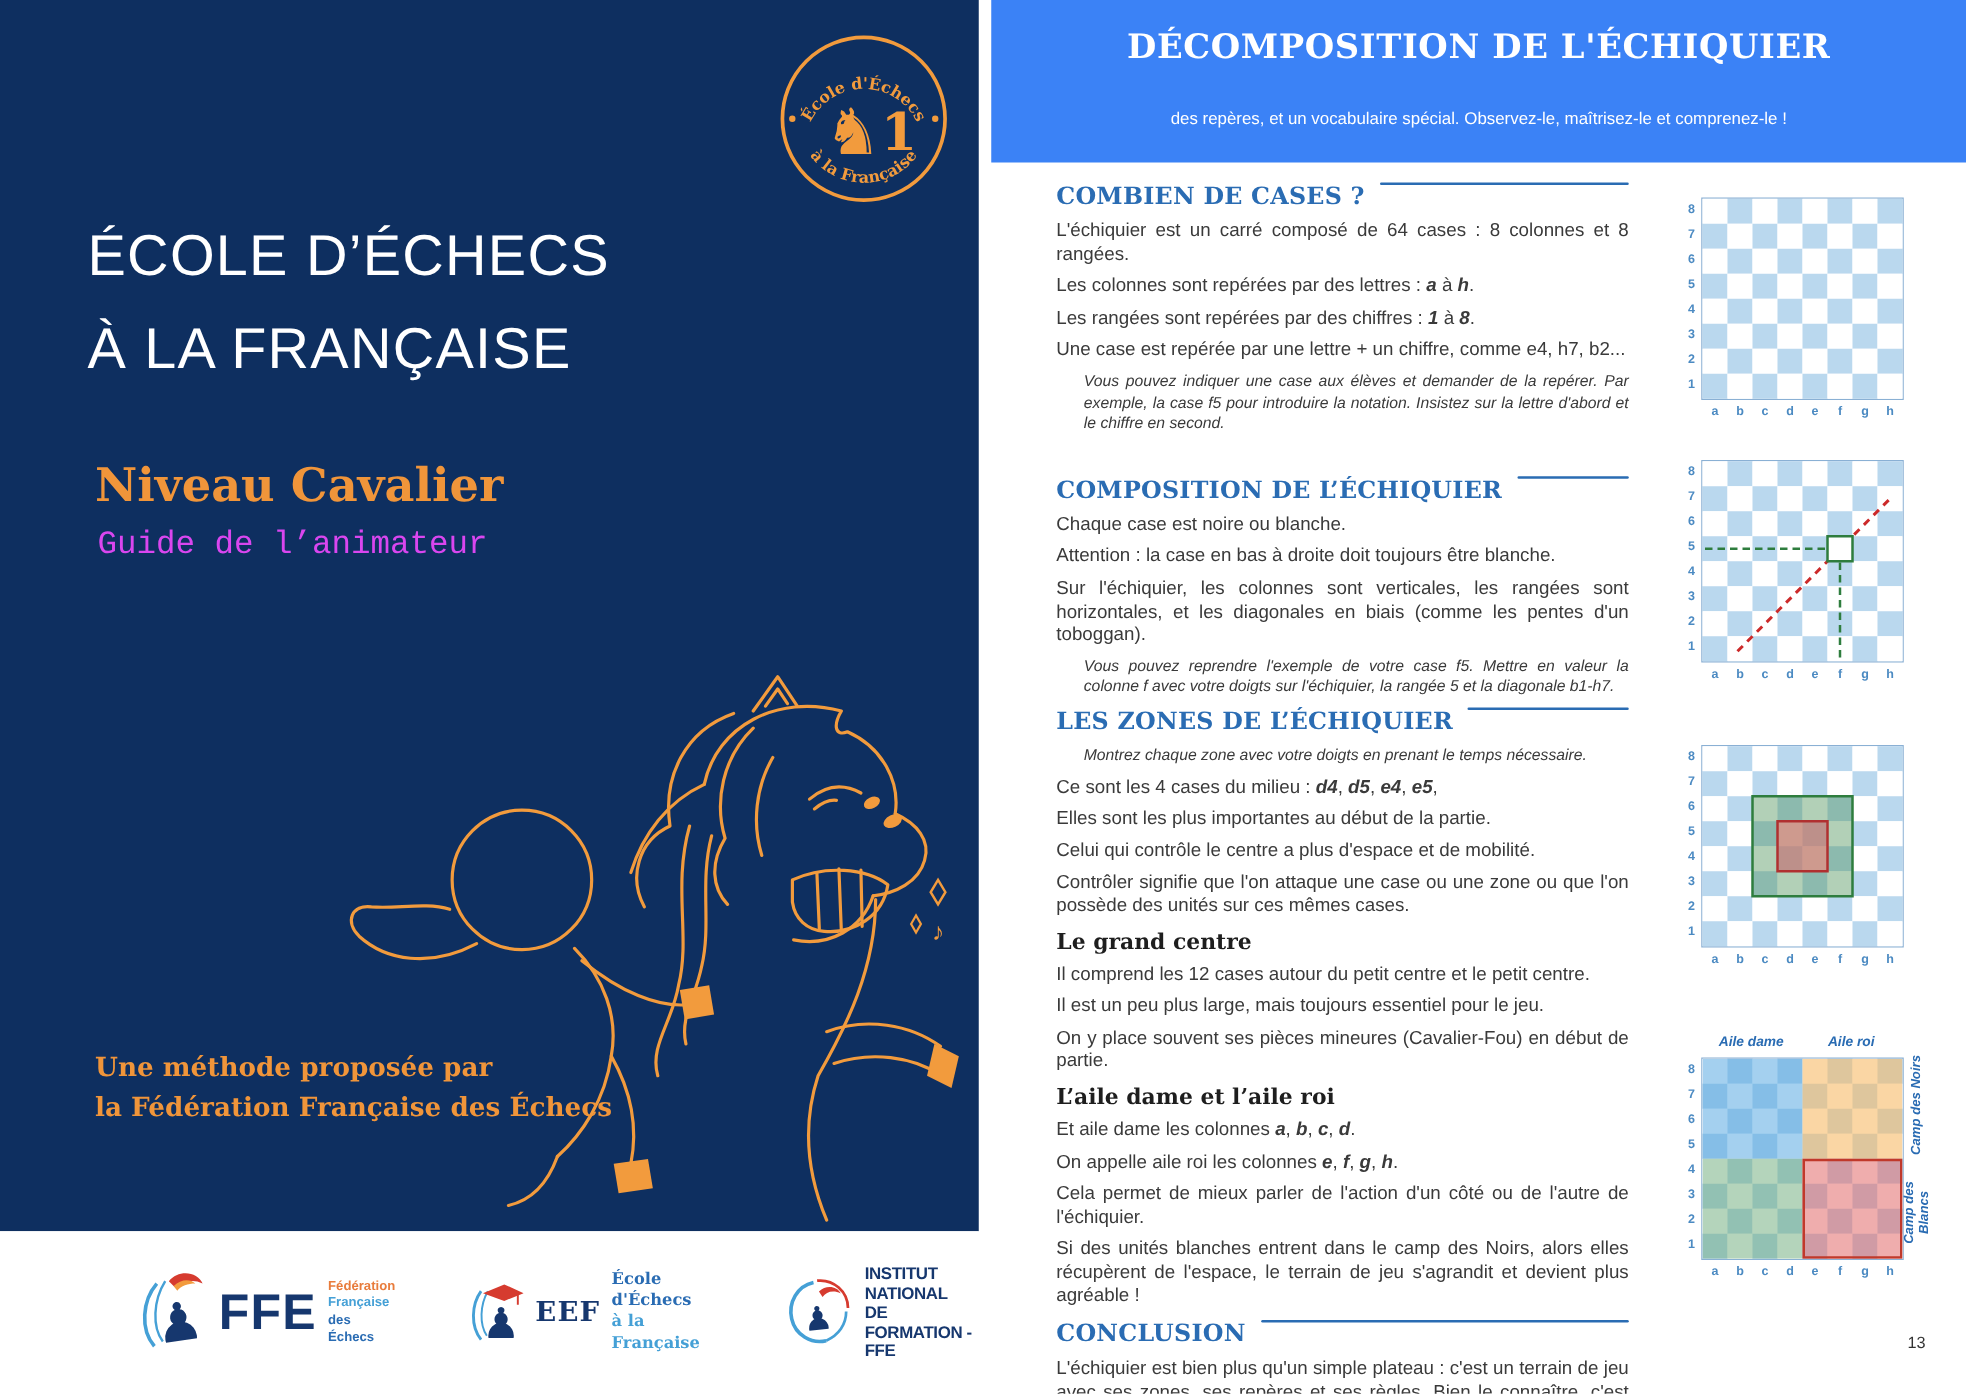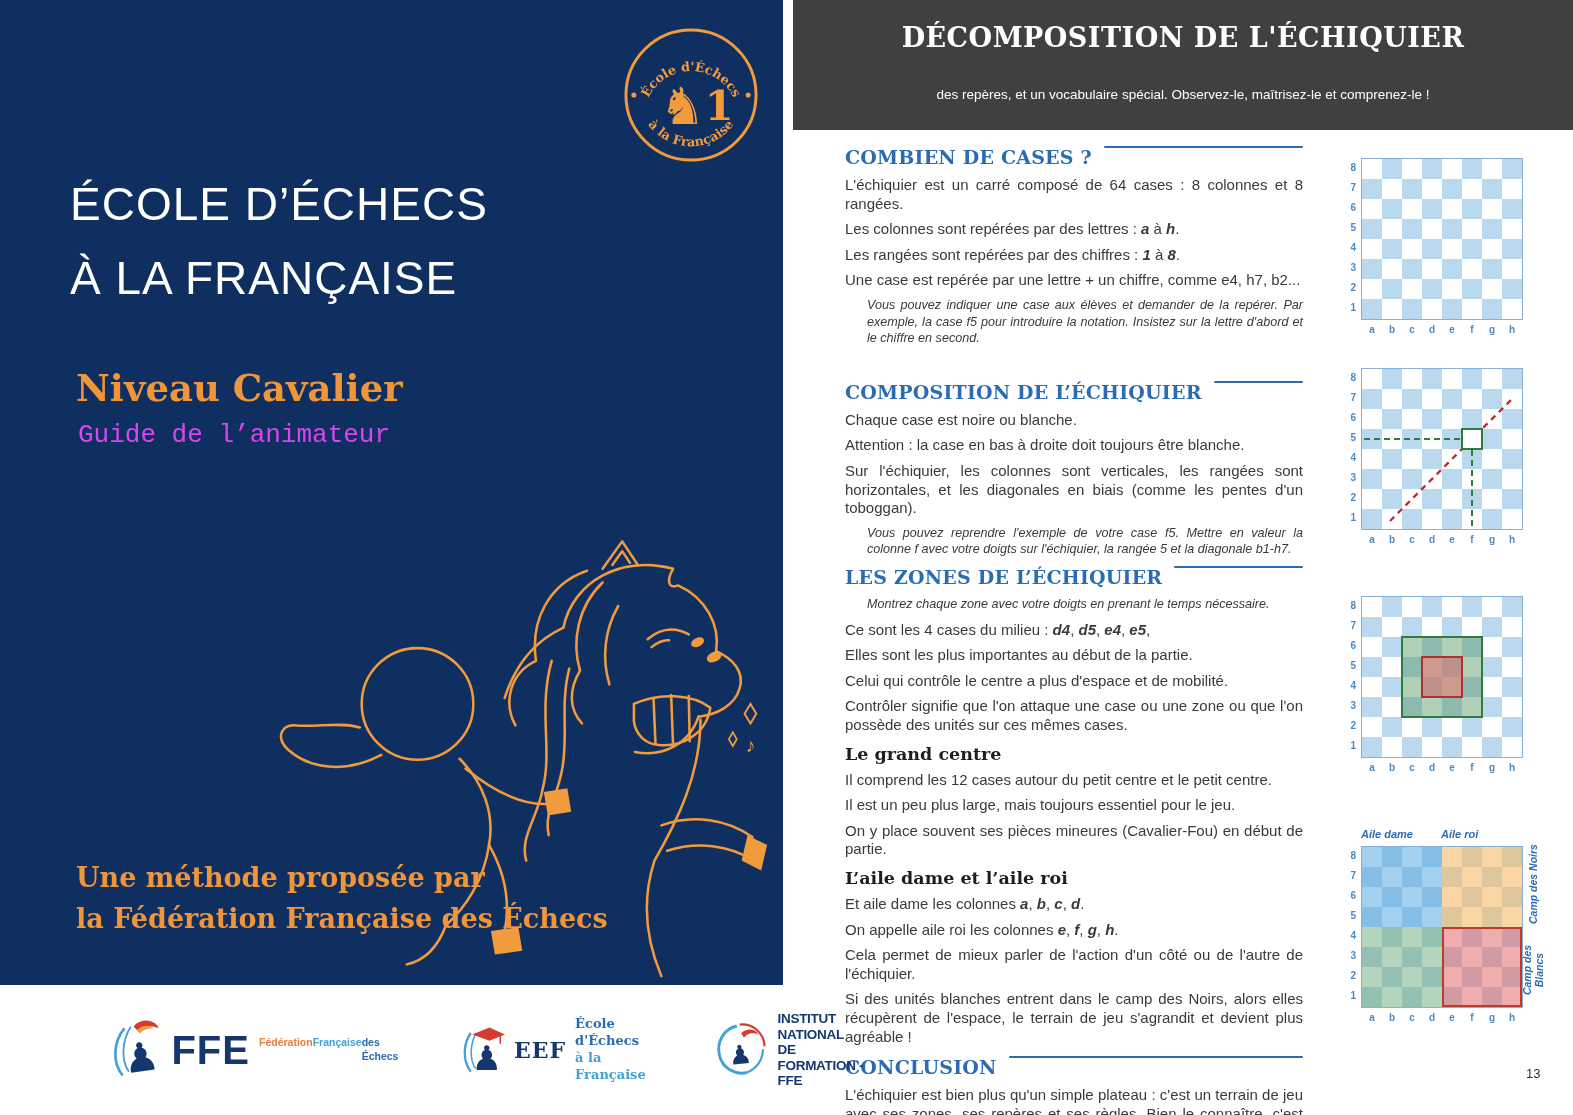--- a/index.html
+++ b/index.html
@@ -8,40 +8,40 @@
 
   
   .cover{position:absolute;left:0;top:0;width:783px;height:985px;background:#0e2f60}
   .badge{position:absolute;left:622px;top:26px;width:138px;height:138px}
   .cover-title{position:absolute;left:70px;top:168px;color:#fff;font-size:46px;
                letter-spacing:1px;line-height:1.6;font-weight:400}
   .level{position:absolute;left:76px;top:366px;font-family:"DejaVu Serif",serif;
          font-weight:bold;font-size:37px;color:#f0953a}
   .subtitle{position:absolute;left:78px;top:420px;font-family:Liberation Mono, monospace;
             font-size:26px;color:#d946ef}
-  .method{position:absolute;left:76px;top:858px;font-family:"DejaVu Serif",serif;
-          font-weight:bold;font-size:27px;color:#f0953a;line-height:1.5}
+  .method{position:absolute;left:76px;top:838px;font-family:"DejaVu Serif",serif;
+          font-weight:bold;font-size:21px;color:#f0953a;line-height:1.5}
   .mascot{position:absolute;left:245px;top:512px;width:535px;height:470px}
 
   
   .footer-left{position:absolute;left:0;top:985px;width:783px;height:130px;background:#fff;
                display:flex;align-items:center;gap:56px;padding-left:110px;box-sizing:border-box;z-index:5}
   .logo{display:flex;align-items:center;gap:9px}
   .logo-abbr{font-size:40px;font-weight:bold;color:#16376e;letter-spacing:1px}
   .logo-abbr.serif{font-family:"DejaVu Serif",serif;font-size:22px}
-  .ffe-lines{display:flex;flex-direction:row;font-size:10.5px;font-weight:bold;line-height:1.3}
+  .ffe-lines{display:flex;flex-direction:column;font-size:10.5px;font-weight:bold;line-height:1.3}
   .l-orange{color:#e87c3c}.l-lblue{color:#45a0d6}.l-blue{color:#2a6cb3}
   .eef-lines{display:flex;flex-direction:column;font-family:"DejaVu Serif",serif;
              font-size:13px;font-weight:bold;line-height:1.3}
   .inf-lines{display:flex;flex-direction:column;font-size:13.5px;font-weight:bold;
              color:#16376e;line-height:1.15;letter-spacing:-0.3px}
 
   
   .rightpage{position:absolute;left:793px;top:0;width:780px;height:1115px;background:#fff}
-  .band{position:absolute;left:0;top:0;width:780px;height:130px;background:#404040;
+  .band{position:absolute;left:0;top:0;width:780px;height:130px;background:#3b82f6;
         color:#fff;text-align:center}
   .band-title{margin-top:22px;font-family:"DejaVu Serif",serif;font-weight:bold;
               font-size:27px;letter-spacing:0.5px}
   .band-sub{margin:11px auto 0;width:724px;font-size:13.5px;line-height:1.55}
 
   .textcol{position:absolute;left:52px;top:146px;width:458px}
   .sec-head{display:flex;align-items:flex-start;margin-bottom:8px}
   .sec-title{font-family:"DejaVu Serif",serif;font-weight:bold;font-size:19px;
              color:#2a6cb3;letter-spacing:0.2px;white-space:nowrap}
   .sec-rule{flex:1;height:2px;background:#2a6cb3;margin-left:12px;border-radius:1px}
@@ -58,21 +58,21 @@
   .ranks{width:16px;display:flex;flex-direction:column}
   .ranks span{height:20px;line-height:20px;font-size:10px;font-weight:bold;
               color:#4b8ac2;text-align:right;padding-right:5px;box-sizing:border-box}
   .grid{position:relative;width:160px;height:160px;border:1px solid #8ab0d4;
         display:grid;grid-template-columns:repeat(8,20px);grid-template-rows:repeat(8,20px)}
   .cell.light{background:#fff}.cell.dark{background:#bad8ee}
   .overlay{position:absolute;left:0;top:0;width:160px;height:160px;pointer-events:none}
   .files{margin-left:17px;display:flex}
   .files span{width:20px;text-align:center;font-size:10px;font-weight:bold;
               color:#4b8ac2;margin-top:4px}
-  .top-label{position:absolute;top:-18px;width:80px;text-align:left;font-size:11px;
+  .top-label{position:absolute;top:-18px;width:80px;text-align:center;font-size:11px;
              font-style:italic;font-weight:bold;color:#2a6cb3}
   .side-label{position:absolute;width:80px;text-align:center;transform:rotate(-90deg);
               font-size:10.5px;font-style:italic;font-weight:bold;color:#2a6cb3}
   .pagenum{position:absolute;left:733px;top:1066px;font-size:13px;color:#333}
 </style>
 </head>
 <body>
 
 <div class="cover">
 

